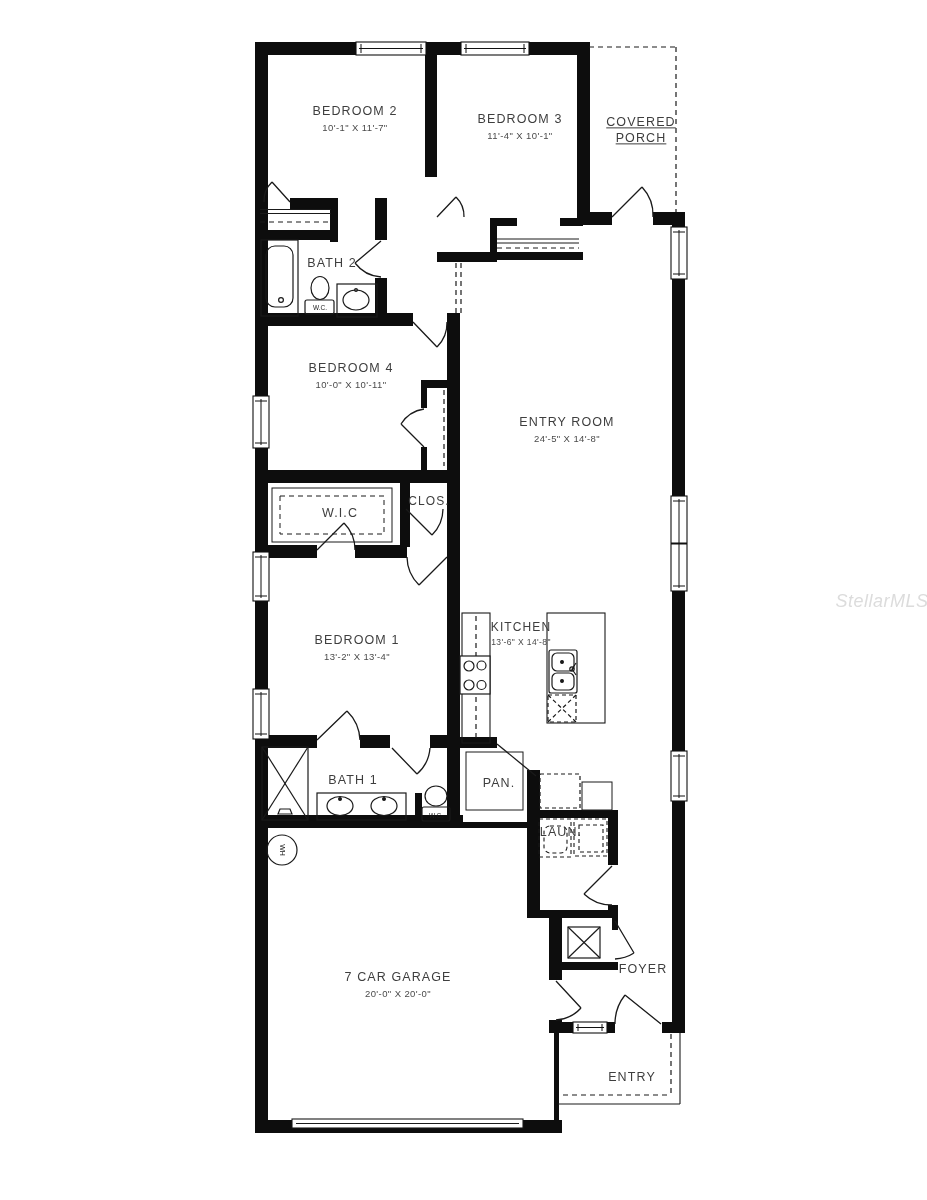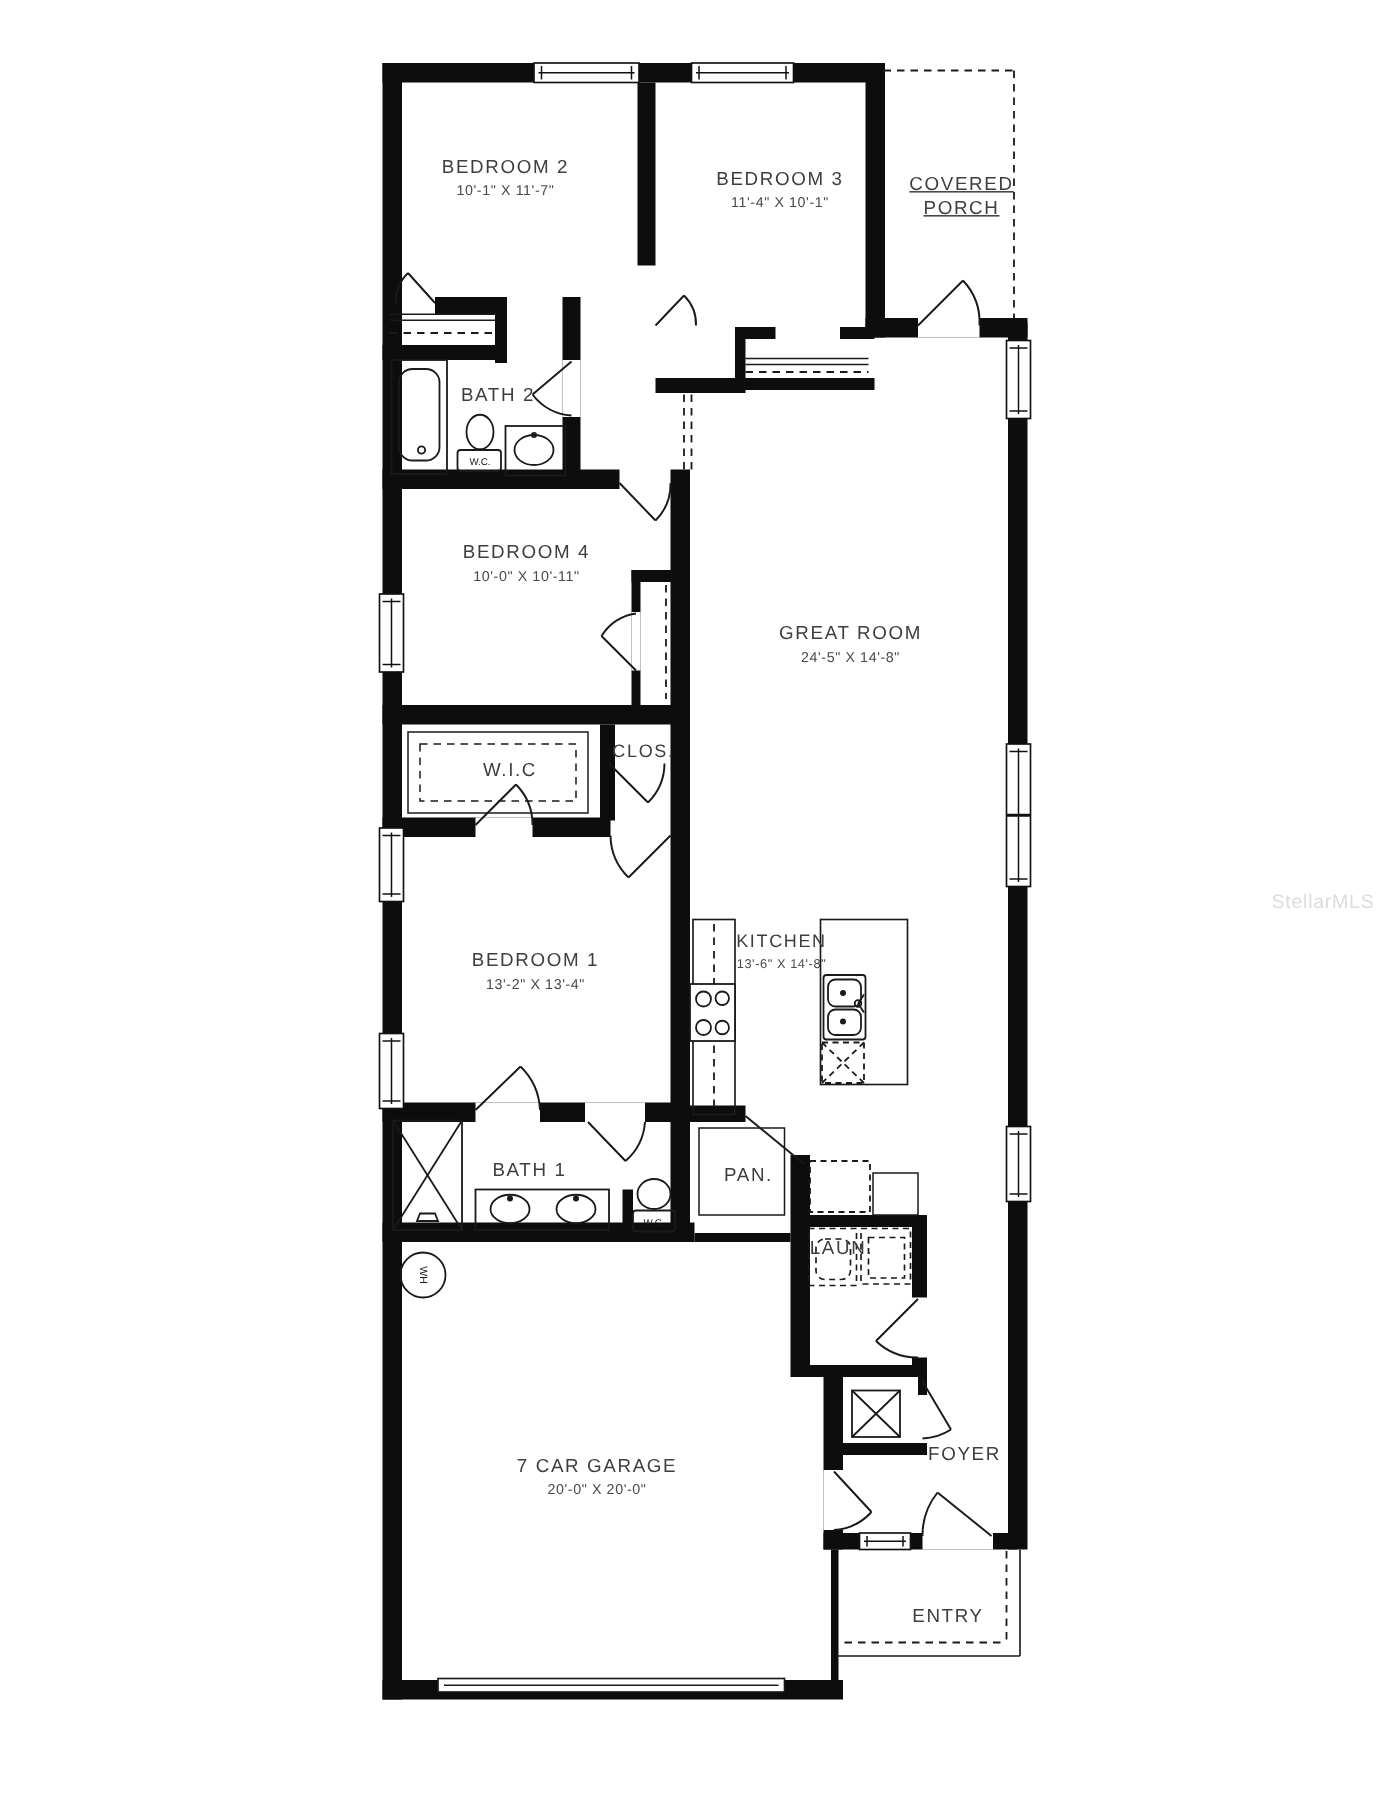--- a/index.html
+++ b/index.html
@@ -5,22 +5,22 @@
   html,body{margin:0;padding:0;background:#ffffff;}
   #stage{position:relative;width:927px;height:1200px;background:#ffffff;overflow:hidden;
          font-family:"Liberation Sans", sans-serif;}
   #plan-svg{position:absolute;left:0;top:0;}
   .lbl{position:absolute;transform:translate(-50%,-50%);text-align:center;color:#3e3e3e;
        font-size:12.5px;letter-spacing:1.1px;white-space:nowrap;line-height:1.25;}
   .lbl .dims{display:block;font-size:9.5px;letter-spacing:.4px;color:#4a4a4a;margin-top:2px;}
   .lbl.small{font-size:12px;}
   .lbl.kitchen .dims{font-size:8.5px;}
   .lbl.wrap{white-space:normal;width:84px;text-decoration:underline;}
-  #watermark{position:absolute;transform:translate(-50%,-50%);color:#dcdcdc;font-size:13px;
-       letter-spacing:.5px;white-space:nowrap;}
+  #watermark{position:absolute;transform:translate(-50%,-50%);color:#dcdcdc;font-size:18px;
+       letter-spacing:.5px;white-space:nowrap;font-style:italic;}
 </style>
 </head>
 <body>
 
 <div id="stage">
 
   <svg id="plan-svg" width="927" height="1200" viewBox="0 0 927 1200">
 
     <g id="g-walls">
         <rect x="255" y="42" width="335" height="13" fill="#0d0d0d"></rect>
@@ -273,40 +273,40 @@
         <line x1="680" y1="1033" x2="680" y2="1104"></line>
       </g>
 
       <g stroke-width="1.1">
         <rect x="292" y="1119" width="231" height="9" fill="#ffffff"></rect>
         <line x1="296" y1="1123.5" x2="519" y2="1123.5"></line>
       </g>
     </g>
   </svg>
 
-  <div class="lbl" style="left:337px;top:119px">
+  <div class="lbl" style="left:355px;top:119px">
     <span>BEDROOM 2</span>
     <span class="dims">10'-1" X 11'-7"</span>
   </div>
   <div class="lbl" style="left:520px;top:127px">
     <span>BEDROOM 3</span>
     <span class="dims">11'-4" X 10'-1"</span>
   </div>
   <div class="lbl wrap" style="left:641px;top:131px">
     <span>COVERED PORCH</span>
   </div>
   <div class="lbl" style="left:332px;top:264px">
     <span>BATH 2</span>
   </div>
   <div class="lbl" style="left:351px;top:376px">
     <span>BEDROOM 4</span>
     <span class="dims">10'-0" X 10'-11"</span>
   </div>
   <div class="lbl" style="left:567px;top:430px">
-    <span>GREAT ROOM</span>
+    <span>ENTRY ROOM</span>
     <span class="dims">24'-5" X 14'-8"</span>
   </div>
   <div class="lbl" style="left:340px;top:514px">
     <span>W.I.C</span>
   </div>
   <div class="lbl small" style="left:429px;top:501px">
     <span>CLOS.</span>
   </div>
   <div class="lbl" style="left:357px;top:648px">
     <span>BEDROOM 1</span>

